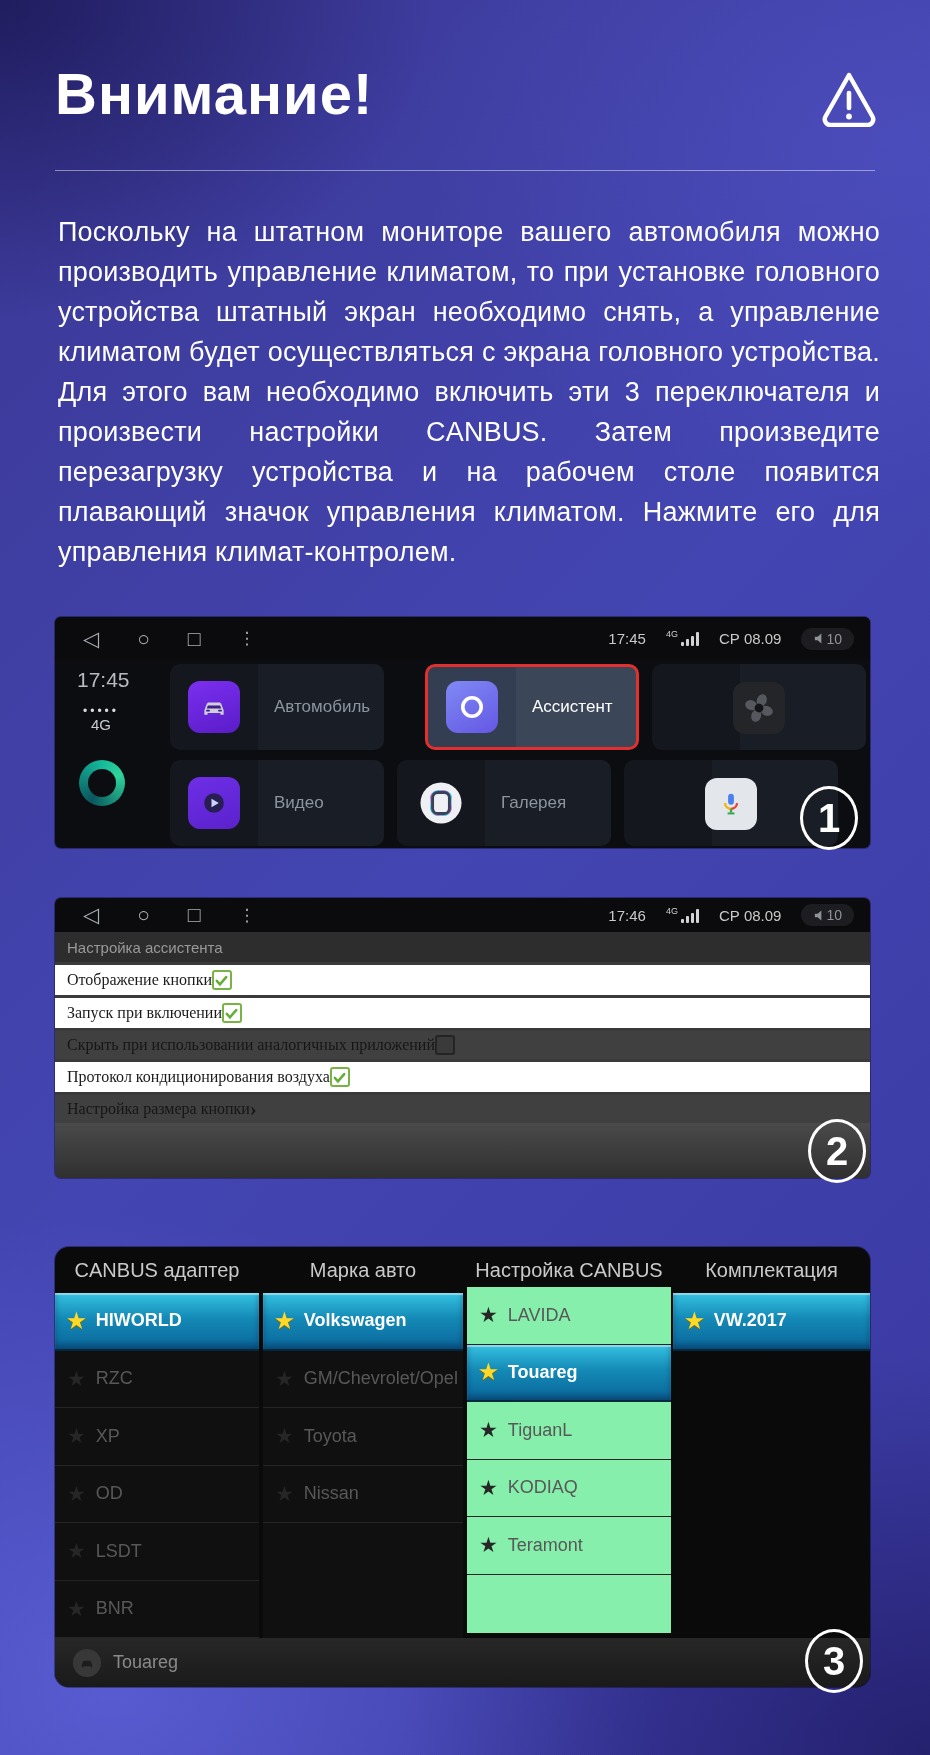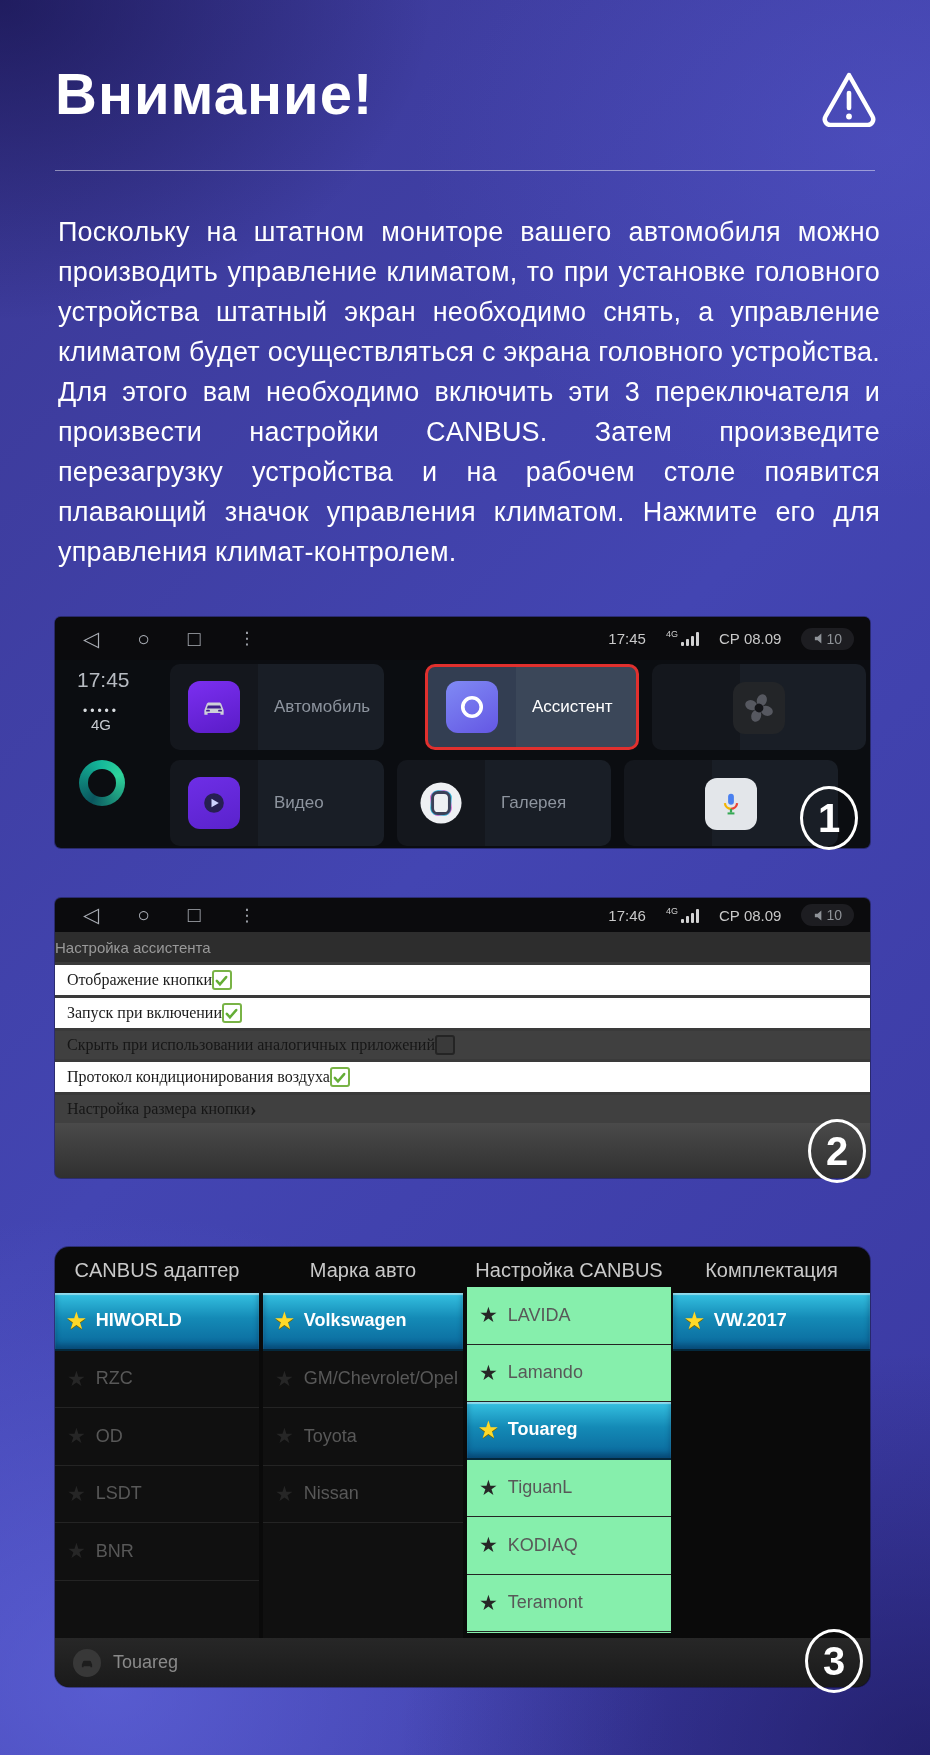--- a/index.html
+++ b/index.html
@@ -51,21 +51,21 @@
   .appicon.assist{background:linear-gradient(150deg,#808af4,#6457e4);}
   .appicon.fan{background:#232528;}
   .appicon.video{background:linear-gradient(160deg,#6e2ee6,#5a22cc);}
   .appicon.gal{background:transparent;}
   .appicon.mic{background:#e3e6ea;}
   .tile-label{color:#8d949e;font-size:17px;padding-left:16px;white-space:nowrap;overflow:hidden;}
   .tile.sel .tile-label{color:#ffffff;}
   
   #screen2{top:898px;height:280px;background:#3a3a3a;border-radius:6px;display:flex;flex-direction:column;}
   #screen2 .sbar{height:34px;}
-  .s2-header{height:30px;background:#2d2d2d;color:#999999;font-size:15px;display:flex;align-items:center;}
+  .s2-header{height:30px;background:#2d2d2d;color:#999999;font-size:15px;display:flex;align-items:center;padding-left:12px;}
   .srow{height:30px;display:flex;align-items:center;justify-content:flex-start;padding:0 12px;font-size:16px;font-family:Liberation Serif, serif;}
   .srow.light{background:#ffffff;color:#1b1b1b;margin-top:3px;}
   .srow.dark{background:#404040;color:#161616;margin-top:3px;height:28px;}
   .cbx{width:20px;height:20px;border-radius:3px;box-sizing:border-box;display:flex;align-items:center;justify-content:center;}
   .srow.light .cbx{border:2px solid var(--check-green);background:#fff;}
   .srow.dark .cbx{border:2px solid #242424;background:#3a3a3a;}
   .cbx svg{display:none;}
   .cbx.checked svg{display:block;}
   .chev{color:#151515;font-size:20px;font-weight:bold;line-height:1;}
   .s2-bottom{flex:1;background:linear-gradient(#4a4a4a,#303030);}
@@ -303,20 +303,24 @@
         <div class="c3item sel">
           <span class="star">★</span>
           <span>HIWORLD</span>
         </div>
         <div class="c3item">
           <span class="star">★</span>
           <span>RZC</span>
         </div>
         <div class="c3item">
           <span class="star">★</span>
+          <span>XP</span>
+        </div>
+        <div class="c3item">
+          <span class="star">★</span>
           <span>OD</span>
         </div>
         <div class="c3item">
           <span class="star">★</span>
           <span>LSDT</span>
         </div>
         <div class="c3item">
           <span class="star">★</span>
           <span>BNR</span>
         </div>
@@ -336,24 +340,20 @@
         </div>
         <div class="c3item">
           <span class="star">★</span>
           <span>Nissan</span>
         </div>
       </div>
     <div class="c3panel p3" style="left:412px;width:204px;">
         <div class="c3item">
           <span class="star">★</span>
           <span>LAVIDA</span>
-        </div>
-        <div class="c3item">
-          <span class="star">★</span>
-          <span>Lamando</span>
         </div>
         <div class="c3item sel">
           <span class="star">★</span>
           <span>Touareg</span>
         </div>
         <div class="c3item">
           <span class="star">★</span>
           <span>TiguanL</span>
         </div>
         <div class="c3item">

